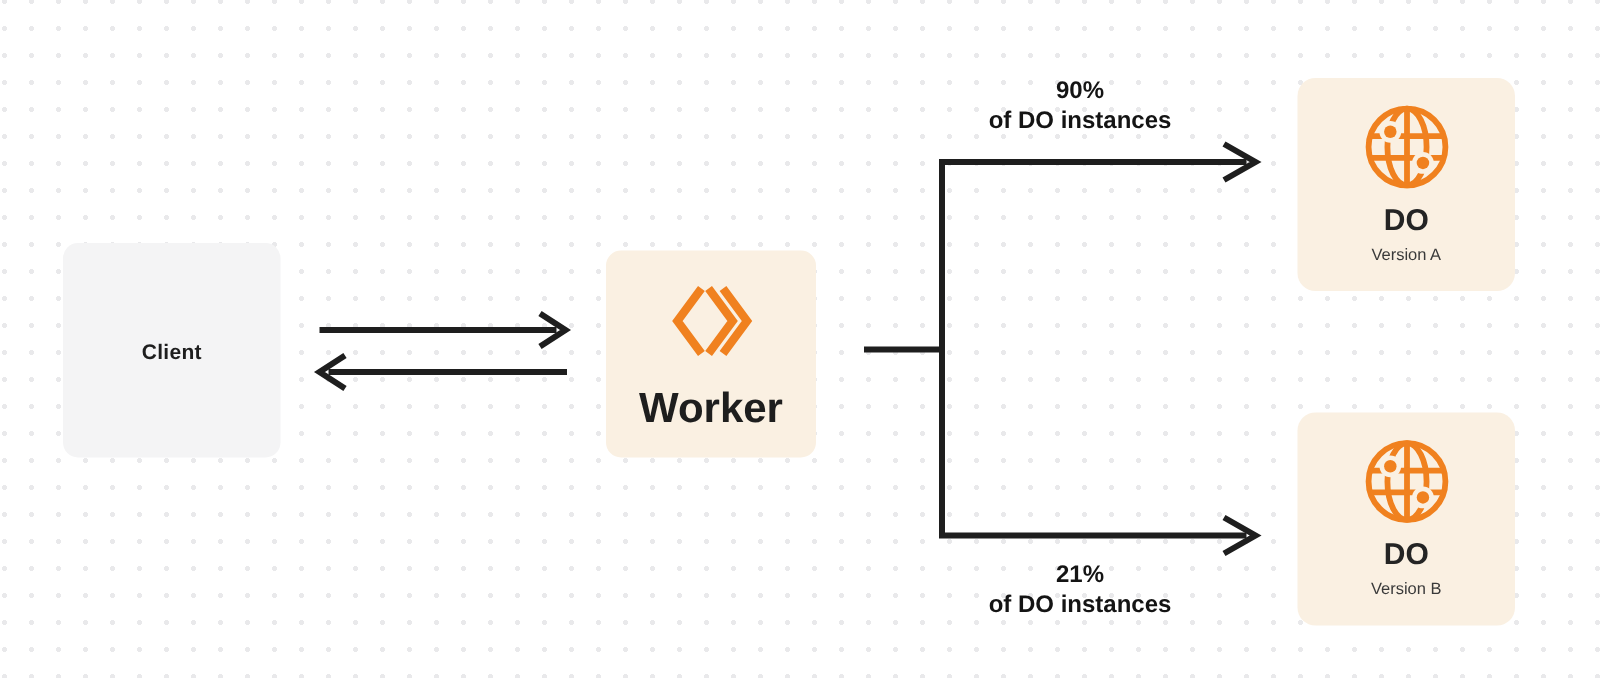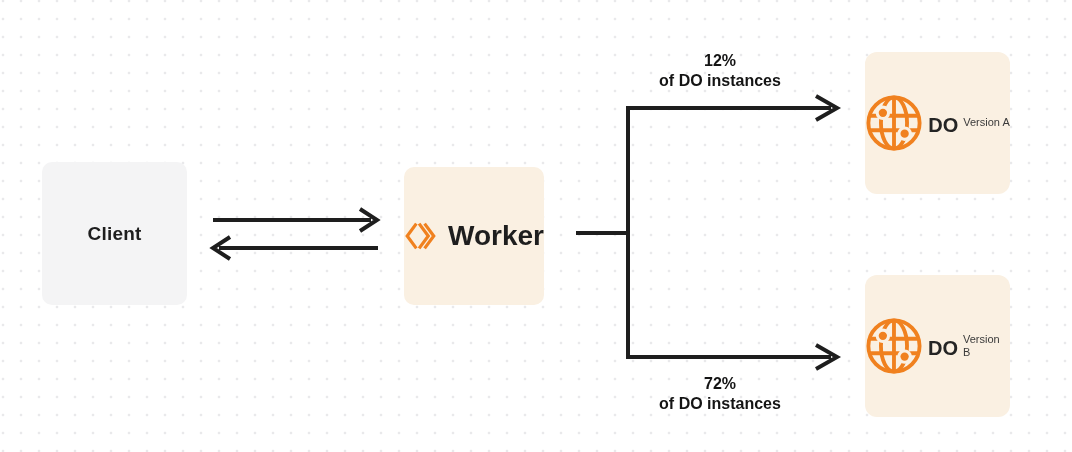--- a/index.html
+++ b/index.html
@@ -14,30 +14,30 @@
     background-image: radial-gradient(circle, #e9e9eb 1.5px, transparent 1.6px);
     background-size: 18px 18px;
     background-position: 12px 10px;
   }
 
   .connectors { position: absolute; left: 0; top: 0; width: 1072px; height: 452px; }
 
   .node {
     position: absolute;
     display: flex;
-    flex-direction: row;
+    flex-direction: column;
     align-items: center;
     justify-content: center;
   }
   .client-box {
     left: 42px; top: 162px; width: 145px; height: 143px;
     background: #f4f4f5; border-radius: 10px;
   }
   .client-box .node-label {
-    font-size: 19px; font-weight: bold; color: #1e1e1e; letter-spacing: 0.2px;
+    font-size: 14px; font-weight: bold; color: #1e1e1e; letter-spacing: 0.2px;
   }
   .worker-box {
     left: 404px; top: 167px; width: 140px; height: 138px;
     background: #faf0e2; border-radius: 10px; gap: 12px;
   }
   .worker-box .node-label { font-size: 28px; font-weight: bold; color: #1e1e1e; }
 
   .do-box {
     width: 145px; height: 142px;
     background: #faf0e2; border-radius: 12px; gap: 5px;
@@ -113,21 +113,21 @@
       <circle cx="18.5" cy="19.5" r="7.5" fill="#faf0e2"></circle>
       <circle cx="41" cy="41" r="7.5" fill="#faf0e2"></circle>
       <circle cx="18.5" cy="19.5" r="4.3" fill="#f0811f"></circle>
       <circle cx="41" cy="41" r="4.3" fill="#f0811f"></circle>
     </svg>
     <div class="do-title">DO</div>
     <div class="do-subtitle">Version B</div>
   </div>
 
   <div class="branch-label branch-label-top">
-    <div>12%</div>
+    <div>90%</div>
     <div>of DO instances</div>
   </div>
   <div class="branch-label branch-label-bottom">
-    <div>72%</div>
+    <div>21%</div>
     <div>of DO instances</div>
   </div>
 
 </div>
 
 </body></html>

